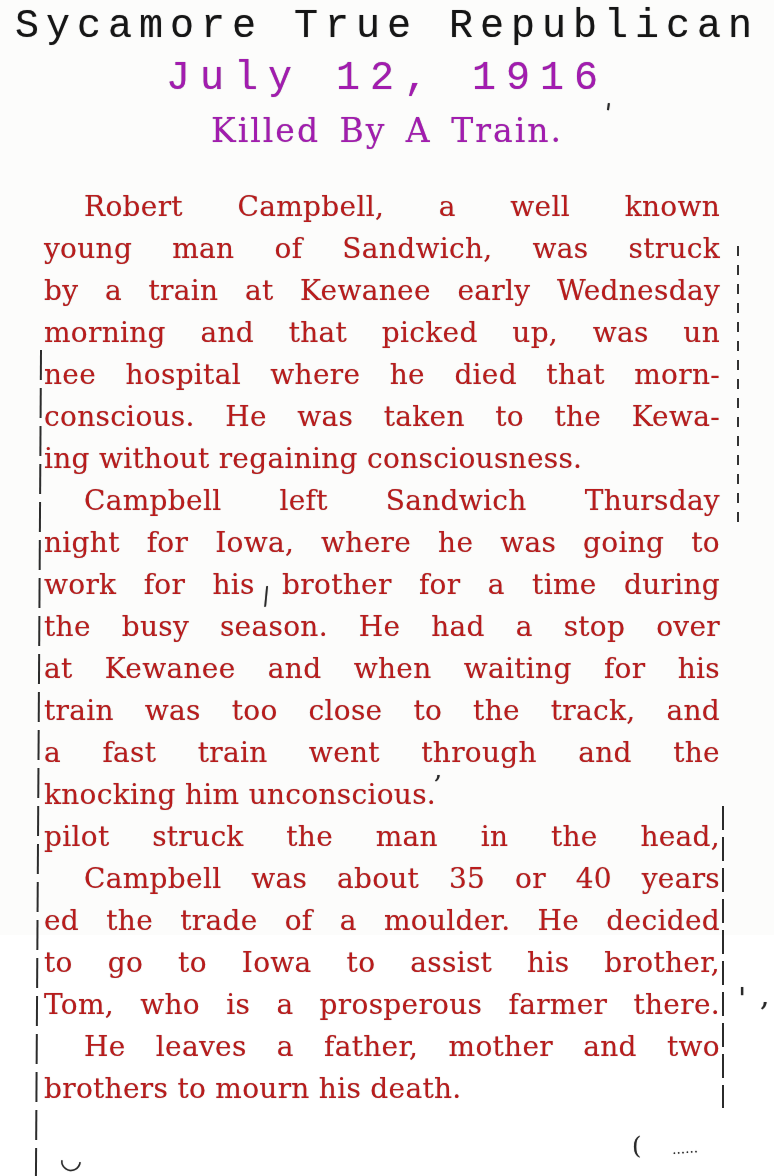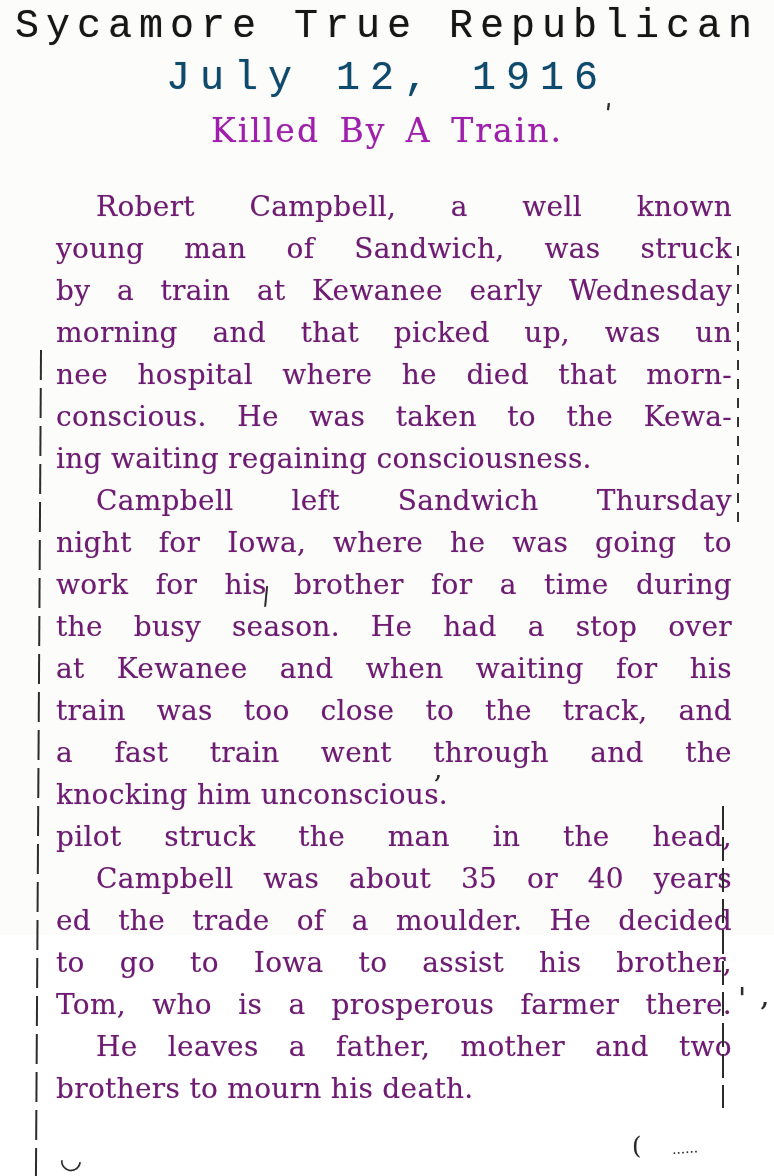--- a/index.html
+++ b/index.html
@@ -24,41 +24,41 @@
     color:#161616;
     text-shadow:0 0 1px rgba(10,10,10,.45);
     white-space:nowrap;
   }
   .mast-date{
     position:absolute;top:54px;left:0;width:774px;
     text-align:center;
     font-family:"Liberation Mono",monospace;
     font-size:40px;line-height:50px;
     letter-spacing:10px;
-    color:#0c4a6e;
+    color:#a21caf;
     text-shadow:0 0 1px rgba(10,10,10,.45);
     white-space:nowrap;
   }
   .headline{
     position:absolute;top:108px;left:0;width:774px;margin:0;
     text-align:center;
     font-family:"DejaVu Serif",serif;
     font-weight:400;
     font-size:33px;line-height:46px;
     letter-spacing:2px;word-spacing:7px;
     color:#a21caf;
     text-shadow:0 0 1px rgba(10,10,10,.4);
   }
   
   .article-body{
-    position:absolute;top:186px;left:56px;width:676px;
+    position:absolute;top:186px;left:44px;width:676px;
     font-family:"DejaVu Serif",serif;
     font-size:28px;line-height:42px;
     letter-spacing:.3px;
-    color:#701a75;
+    color:#b91c1c;
     text-shadow:0 0 1px rgba(15,15,15,.38);
   }
   .para{margin:0;}
   .line{
     text-align:justify;
     text-align-last:justify;
     white-space:normal;
   }
   .line.first{padding-left:40px;}
   .line.last{text-align-last:left;}
@@ -99,21 +99,21 @@
   <h1 class="headline">Killed By A Train.</h1>
 
   <div class="article-body" id="article-body">
       <div class="para">
         <div class="line first">Robert Campbell, a well known</div>
         <div class="line">young man of Sandwich, was struck</div>
         <div class="line">by a train at Kewanee early Wednesday</div>
         <div class="line">morning and that picked up, was un</div>
         <div class="line">nee hospital where he died that morn-</div>
         <div class="line">conscious. He was taken to the Kewa-</div>
-        <div class="line last">ing waiting regaining consciousness.</div>
+        <div class="line last">ing without regaining consciousness.</div>
       </div>
       <div class="para">
         <div class="line first">Campbell left Sandwich Thursday</div>
         <div class="line">night for Iowa, where he was going to</div>
         <div class="line">work for his brother for a time during</div>
         <div class="line">the busy season. He had a stop over</div>
         <div class="line">at Kewanee and when waiting for his</div>
         <div class="line">train was too close to the track, and</div>
         <div class="line">a fast train went through and the</div>
         <div class="line last">knocking him unconscious.</div>

